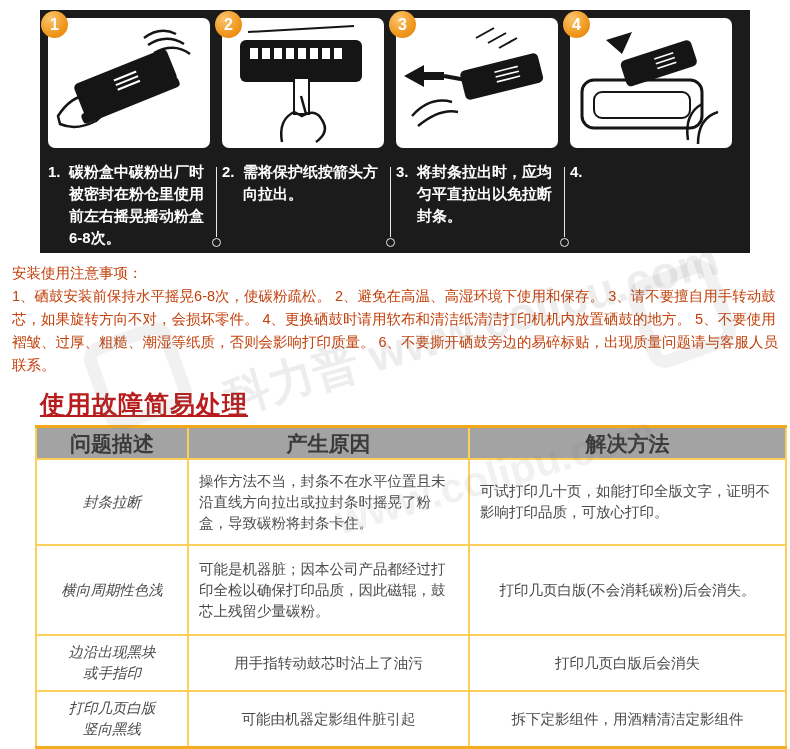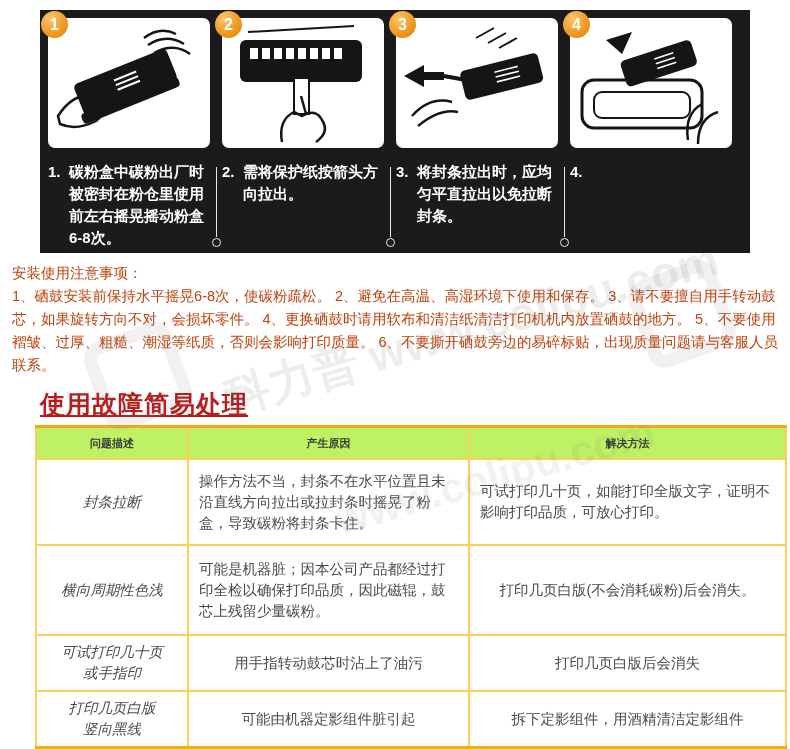--- a/index.html
+++ b/index.html
@@ -26,21 +26,21 @@
   
   .notice{position:absolute;left:12px;top:262px;width:768px;color:#c2410c;font-size:14.5px;line-height:23px;}
   .notice-title{font-weight:normal;}
 
   
   .section-title{position:absolute;left:40px;top:388px;color:#b91c1c;font-size:25px;font-weight:bold;letter-spacing:1px;text-decoration:underline;}
 
   
   table.ts{position:absolute;left:35px;top:425px;width:750px;border-collapse:collapse;
            color:#4a4a4a;font-size:14.5px;line-height:21px;table-layout:fixed;}
-  table.ts th{background:#bef264;color:#3a3a3a;font-size:11px;font-weight:bold;
+  table.ts th{background:#a3a3a3;color:#3a3a3a;font-size:21px;font-weight:bold;
               height:22px;padding:4px 2px;border:2px solid #fcce5b;border-top:3px solid #f3a81a;}
   table.ts td{border:2px solid #fcce5b;text-align:center;vertical-align:middle;padding:6px 10px;background:#fff;}
   table.ts tr.r1 td{height:72px;}
   table.ts tr.r2 td{height:76px;margin-top:36px;}
   table.ts tr.r3 td{height:42px;}
   table.ts tr.r4 td{height:42px;}
   table.ts tr.r4 td{border-bottom:3px solid #f5ac1e;}
   .cell-problem{white-space:pre-line;font-style:italic;}
   .cellblock{display:inline-block;text-align:left;max-width:100%;}
 
@@ -197,21 +197,21 @@
         <td class="cell-problem">封条拉断</td>
         <td><span class="cellblock">操作方法不当，封条不在水平位置且未沿直线方向拉出或拉封条时摇晃了粉盒，导致碳粉将封条卡住。</span></td>
         <td><span class="cellblock">可试打印几十页，如能打印全版文字，证明不影响打印品质，可放心打印。</span></td>
       </tr>
       <tr class="r2">
         <td class="cell-problem">横向周期性色浅</td>
         <td><span class="cellblock">可能是机器脏；因本公司产品都经过打印全检以确保打印品质，因此磁辊，鼓芯上残留少量碳粉。</span></td>
         <td><span class="cellblock">打印几页白版(不会消耗碳粉)后会消失。</span></td>
       </tr>
       <tr class="r3">
-        <td class="cell-problem">可试打印几十页
+        <td class="cell-problem">边沿出现黑块
 或手指印</td>
         <td><span class="cellblock">用手指转动鼓芯时沾上了油污</span></td>
         <td><span class="cellblock">打印几页白版后会消失</span></td>
       </tr>
       <tr class="r4">
         <td class="cell-problem">打印几页白版
 竖向黑线</td>
         <td><span class="cellblock">可能由机器定影组件脏引起</span></td>
         <td><span class="cellblock">拆下定影组件，用酒精清洁定影组件</span></td>
       </tr>

